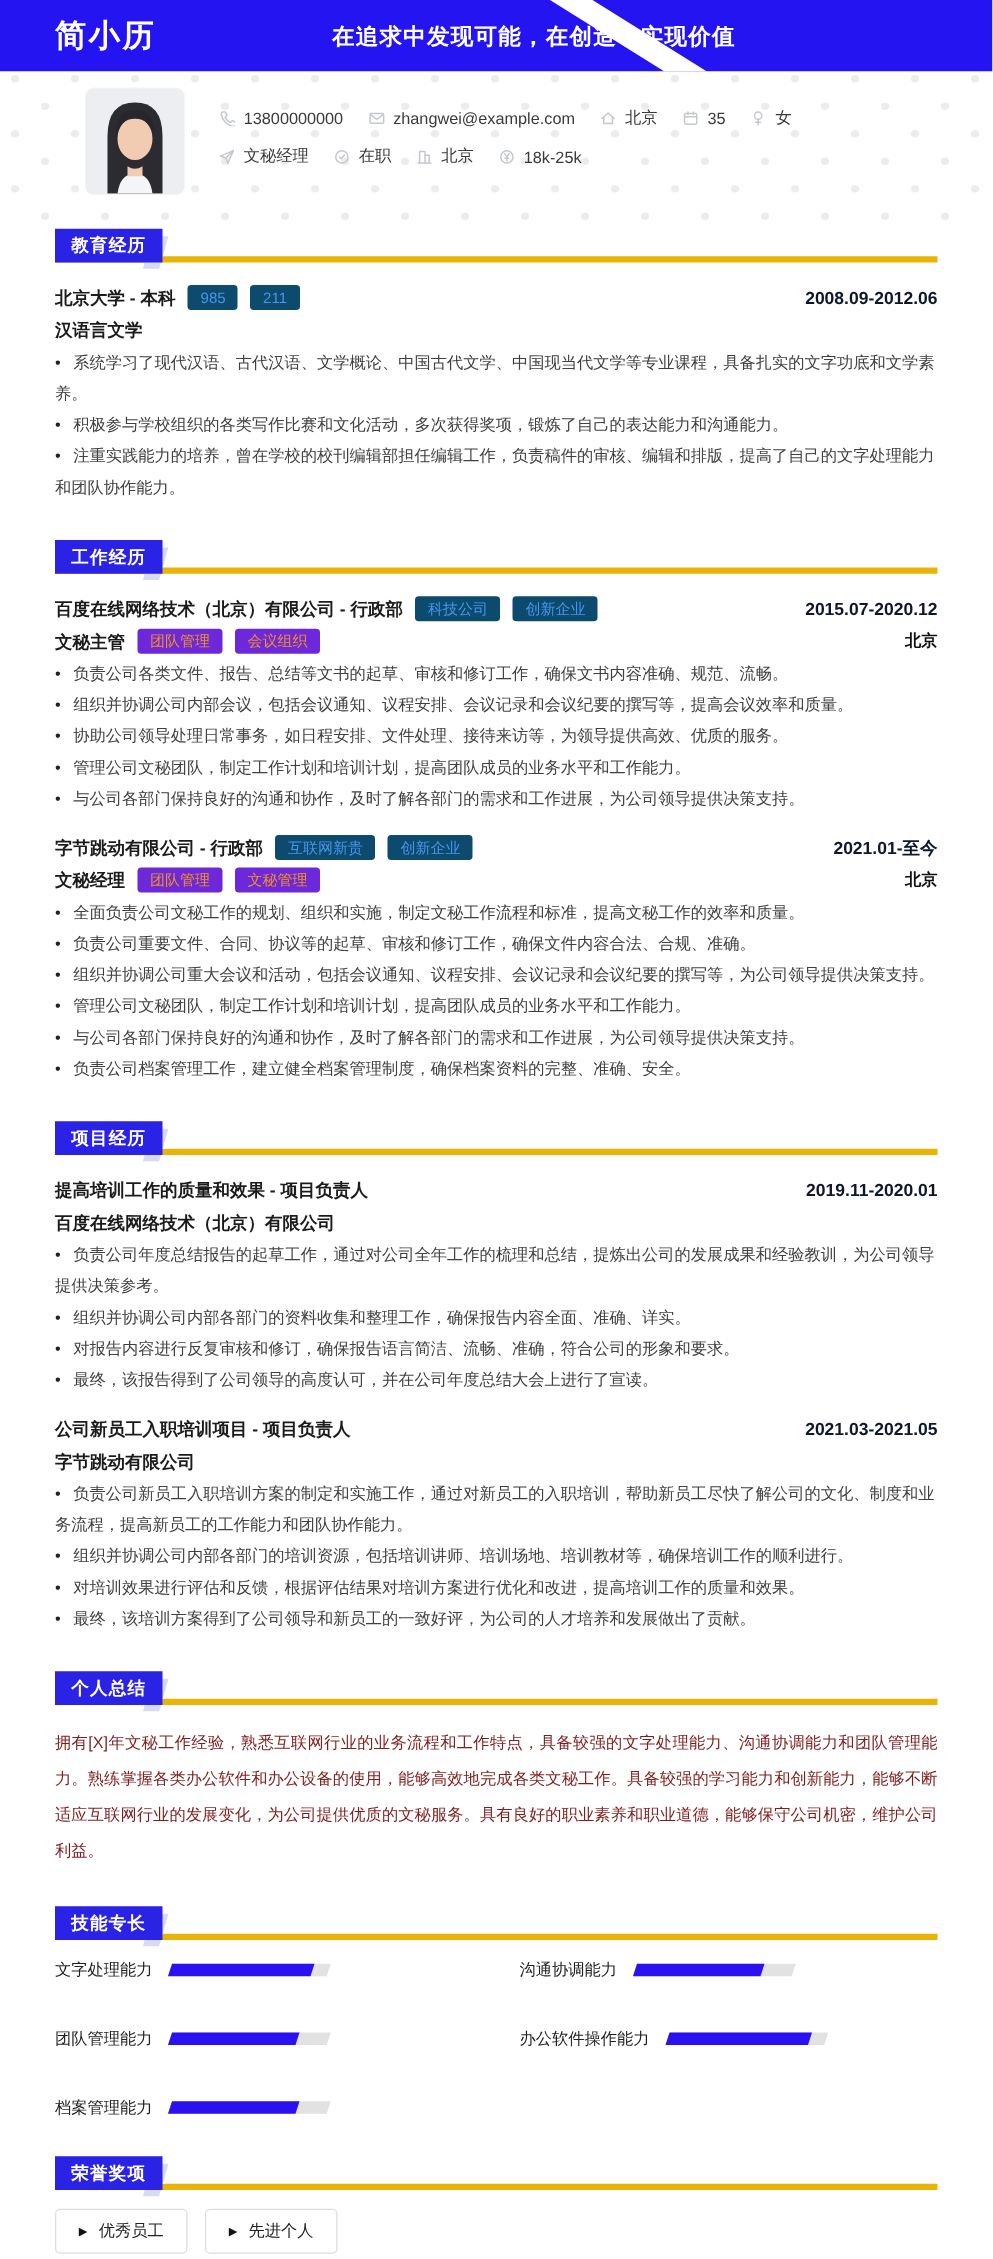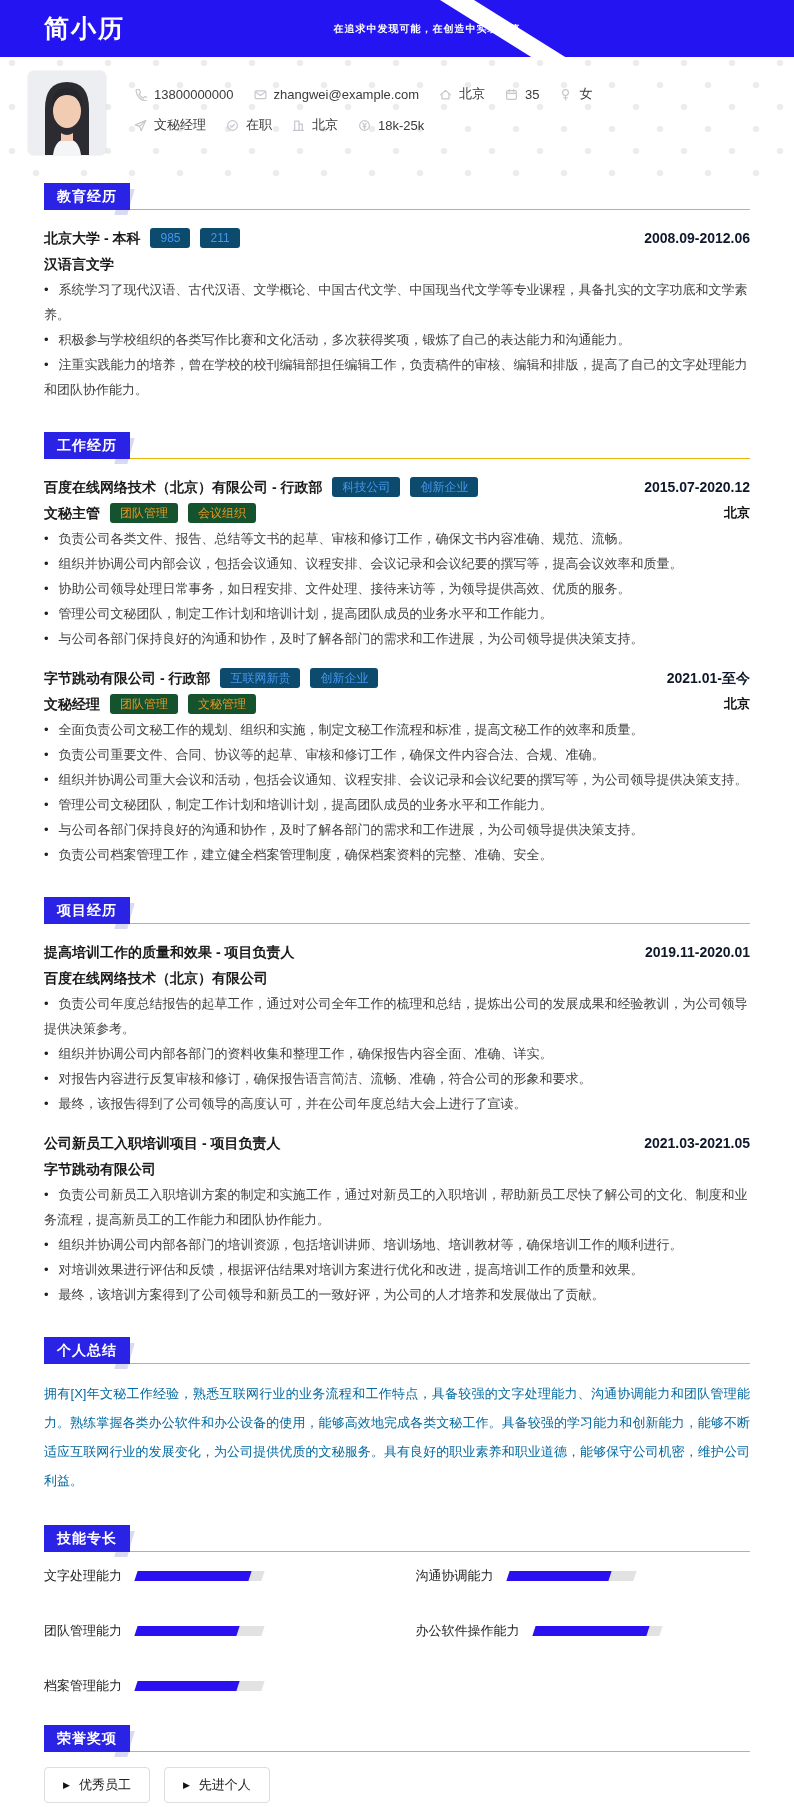--- a/index.html
+++ b/index.html
@@ -17,67 +17,67 @@
   .banner .stripe{
     position:absolute; top:-5px; left:432px; width:34px; height:75px;
     background:#fff; transform:skewX(58deg); transform-origin:top left;
   }
   .banner .logo{
     color:#fff; font-size:25px; font-weight:bold; letter-spacing:2px;
     margin-left:44px; position:relative; z-index:2;
   }
   .banner .tagline{
     position:absolute; left:0; right:0; text-align:center; padding-left:60px;
-    color:#fff; font-size:10px; font-weight:bold; letter-spacing:1px; z-index:2;
+    color:#fff; font-size:18px; font-weight:bold; letter-spacing:1px; z-index:2;
   }
   
   .profile{
-    padding:14px 44px 22px 28px; display:flex; align-items:flex-start;
+    padding:14px 44px 22px 69px; display:flex; align-items:flex-start;
     background-image:
       radial-gradient(#ececec 3px, transparent 3.6px),
       radial-gradient(#ececec 3px, transparent 3.6px);
     background-size:48px 44px; background-position:12px 6px, 36px 28px;
   }
   .avatar{
     width:78px; height:84px; border-radius:6px; overflow:hidden; flex:0 0 auto;
     background:#e9e9ec; margin-right:28px; box-shadow:0 0 0 1px rgba(0,0,0,.04);
   }
   .pinfo{ padding-top:14px; }
   .prow{ display:flex; align-items:center; flex-wrap:wrap; margin-bottom:13px; }
   .pitem{ display:flex; align-items:center; margin-right:20px; font-size:13px; color:#3a3a3a; }
   .cicon{ width:13px; height:13px; margin-right:7px; color:#c4c8ce; flex:0 0 auto; }
   .cicon svg{ width:100%; height:100%; stroke:currentColor; fill:none;
               stroke-width:1.1; stroke-linecap:round; stroke-linejoin:round; }
   
   .content{ padding-top:6px; }
   .section{ margin:0 44px 30px 44px; }
-  .sec-head{ position:relative; border-bottom:1px solid #eab308; height:27px; margin-bottom:15px; }
+  .sec-head{ position:relative; border-bottom:5px solid #eab308; height:27px; margin-bottom:15px; }
   .sec-badge{
     position:absolute; left:0; top:0; height:27px; min-width:80px; padding:0 13px;
     background:#2A22E4; color:#fff; font-size:14px; font-weight:bold;
     display:flex; align-items:center; justify-content:center; z-index:2; letter-spacing:1px;
   }
   .badge-deco{
     position:absolute; left:74px; top:6px; width:13px; height:26px;
     background:#d7daf2; transform:skewX(-16deg); z-index:1;
   }
   .row{ display:flex; justify-content:space-between; align-items:center; line-height:26px; }
   .row-left{ display:flex; align-items:center; flex-wrap:wrap; }
   .etitle{ font-size:14px; font-weight:bold; color:#1b1b1b; margin-right:10px; }
   .edate{ font-size:14px; font-weight:bold; color:#0f172a; white-space:nowrap; }
   .eloc{ font-size:13px; font-weight:bold; color:#111; }
   .tag{ font-size:12px; border-radius:3px; padding:1.5px 10px; margin-right:10px; line-height:17px; }
   .tag-blue{ background:#0c4a6e; color:#4796EC; }
-  .tag-orange{ background:#14532d; color:#F0941F; }
+  .tag-orange{ background:#6d28d9; color:#F0941F; }
   .subline{ font-size:14px; font-weight:bold; color:#1b1b1b; line-height:26px; }
   .li{ font-size:13px; color:#404040; line-height:25px; }
   .li::before{ content:"•"; color:#222; margin-right:10px; font-size:13px; }
   .job{ margin-bottom:14px; }
   .job:last-child{ margin-bottom:0; }
-  .para{ font-size:13px; color:#0369a1; line-height:29px; text-align:justify; }
+  .para{ font-size:13px; color:#7f1d1d; line-height:29px; text-align:justify; }
   
   .skills-grid{ display:grid; grid-template-columns:1fr 1fr; row-gap:19px; column-gap:40px;gap:37px; }
   .skill{ display:flex; align-items:center; }
   .skill .sname{ font-size:13px; color:#1f1f1f; margin-right:14px; white-space:nowrap; }
   .bar{ width:127px; height:10px; background:#E2E2E2; transform:skewX(-18deg); }
   .bar .fill{ height:100%; background:#2B10F0; }
   
   .awards{ display:flex; }
   .award-btn{
     display:inline-flex; align-items:center; border:1px solid #ddd; border-radius:4px;

